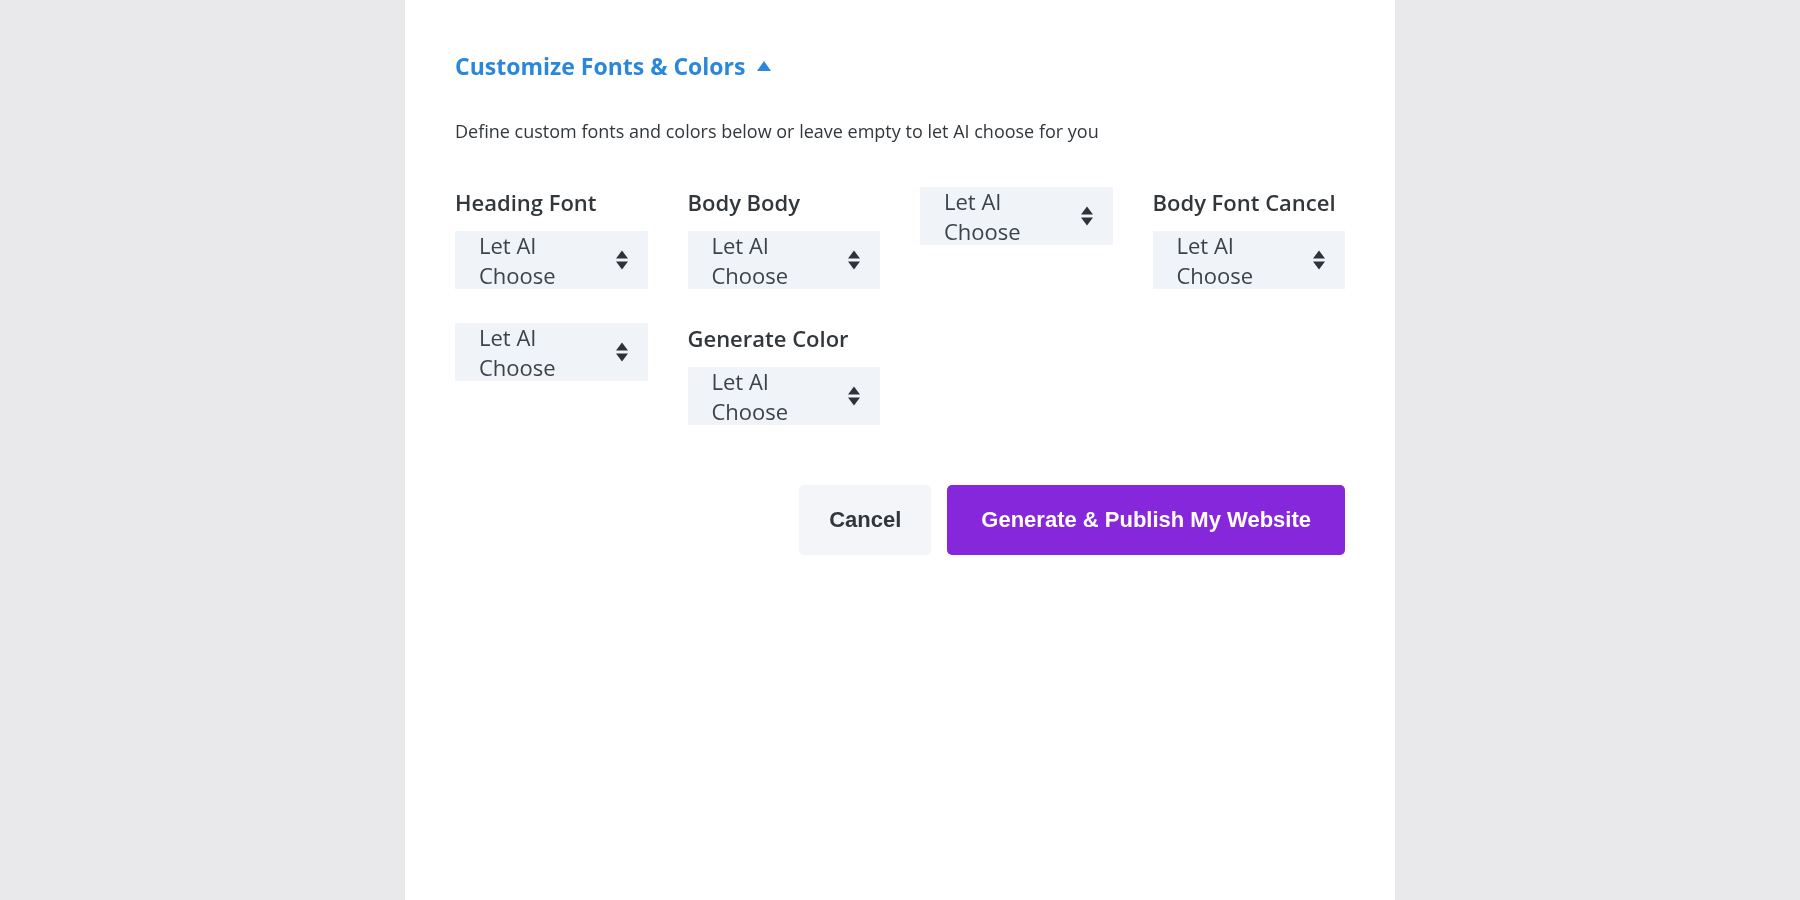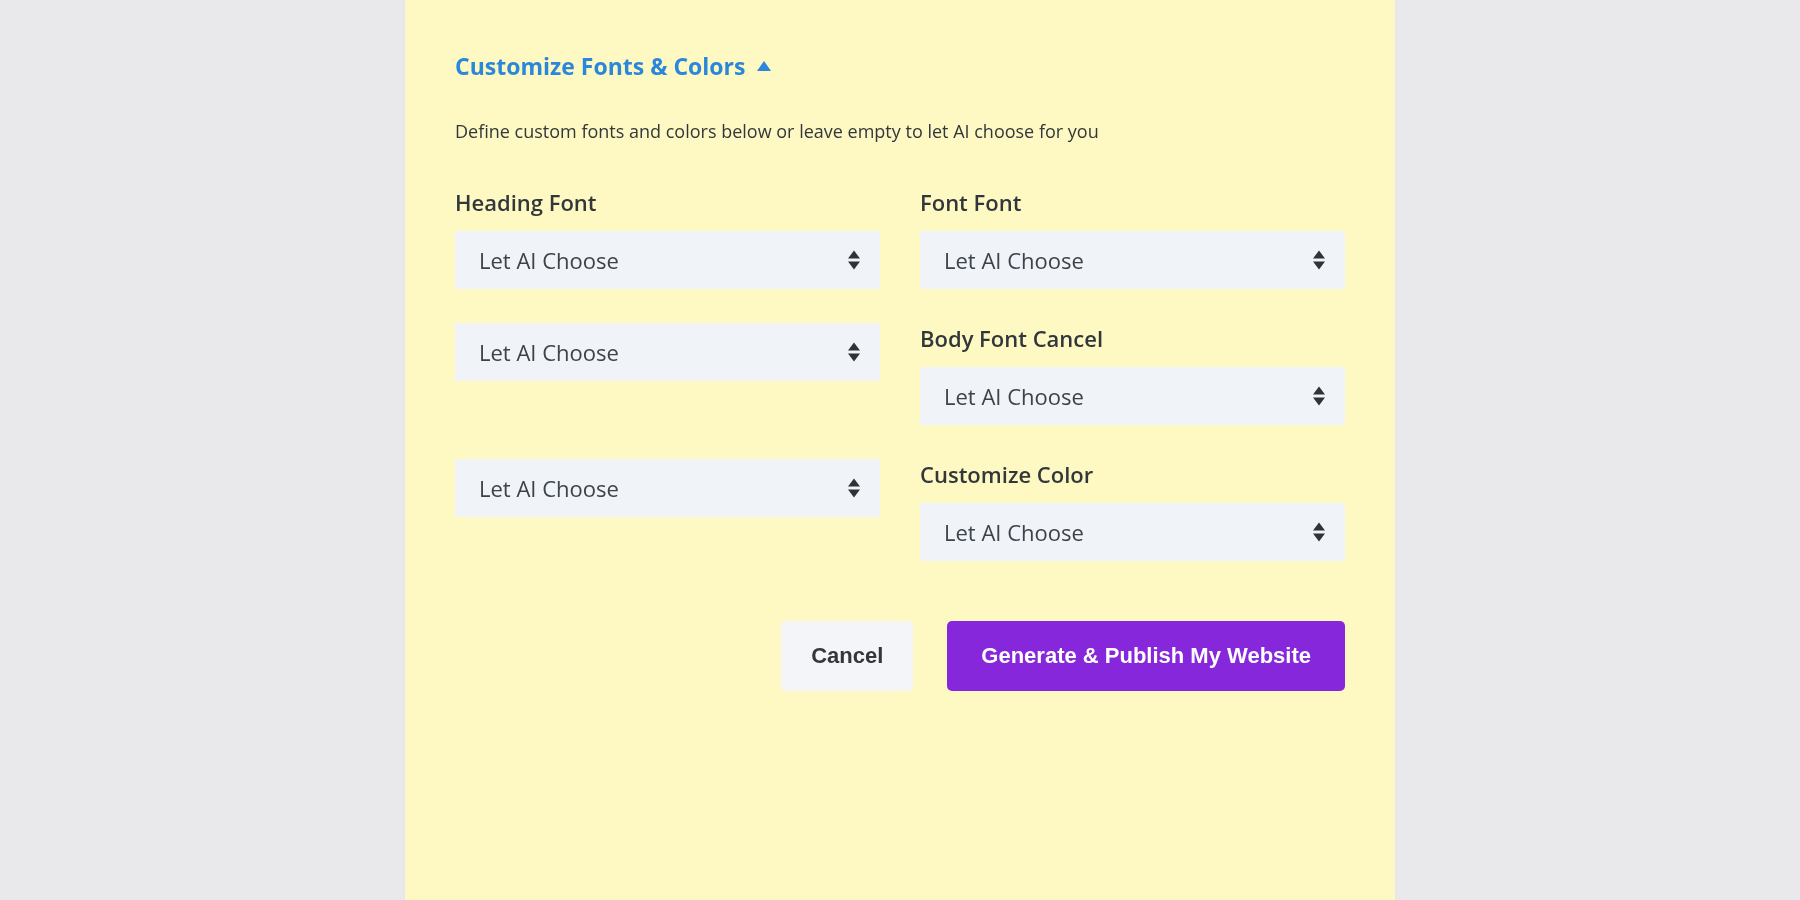--- a/index.html
+++ b/index.html
@@ -7,21 +7,21 @@
     font-family: -apple-system, BlinkMacSystemFont, "Segoe UI", "Open Sans", Helvetica, Arial, sans-serif;
     background: #e9e9ec;
     width: 1800px;
     height: 900px;
     overflow: hidden;
     display: flex;
     justify-content: center;
   }
   .card {
     width: 990px;
-    background: #fef9c3;
+    background: #ffffff;
     padding: 50px 50px 40px 50px;
     box-shadow: 0 1px 3px rgba(0,0,0,0.04);
     position: relative;
   }
   .section-title {
     display: flex;
     align-items: center;
     gap: 12px;
     color: #2b87da;
     font-weight: 700;
@@ -37,21 +37,21 @@
   }
   .description {
     color: #32373c;
     font-size: 18px;
     line-height: 1.5;
     margin-bottom: 42px;
     max-width: 860px;
   }
   .grid {
     display: grid;
-    grid-template-columns: 1fr 1fr;
+    grid-template-columns: 1fr 1fr 1fr 1fr;
     column-gap: 40px;
     row-gap: 34px;
   }
   .field-label {
     color: #32373c;
     font-size: 22px;
     font-weight: 600;
     margin-bottom: 14px;
   }
   .select {
@@ -85,21 +85,21 @@
   }
   .select-arrows .down {
     width: 0; height: 0;
     border-left: 6px solid transparent;
     border-right: 6px solid transparent;
     border-top: 8px solid #2f3338;
   }
   .actions {
     display: flex;
     justify-content: flex-end;
-    gap: 34px;
+    gap: 16px;
     margin-top: 60px;
     align-items: stretch;
   }
   .btn-cancel {
     background: #f3f5f9;
     color: #32373c;
     border: none;
     border-radius: 5px;
     padding: 0 30px;
     height: 70px;
@@ -137,21 +137,21 @@
       <div class="select">
         <span class="select-value">Let AI Choose</span>
         <span class="select-arrows">
             <span class="up"></span>
             <span class="down"></span>
           </span>
       </div>
     </div>
 
     <div>
-      <div class="field-label">Font Font</div>
+      <div class="field-label">Body Body</div>
       <div class="select">
         <span class="select-value">Let AI Choose</span>
         <span class="select-arrows">
             <span class="up"></span>
             <span class="down"></span>
           </span>
       </div>
     </div>
 
     <div>
@@ -179,21 +179,21 @@
       <div class="select">
         <span class="select-value">Let AI Choose</span>
         <span class="select-arrows">
             <span class="up"></span>
             <span class="down"></span>
           </span>
       </div>
     </div>
 
     <div>
-      <div class="field-label">Customize Color</div>
+      <div class="field-label">Generate Color</div>
       <div class="select">
         <span class="select-value">Let AI Choose</span>
         <span class="select-arrows">
             <span class="up"></span>
             <span class="down"></span>
           </span>
       </div>
     </div>
 
   </div>

